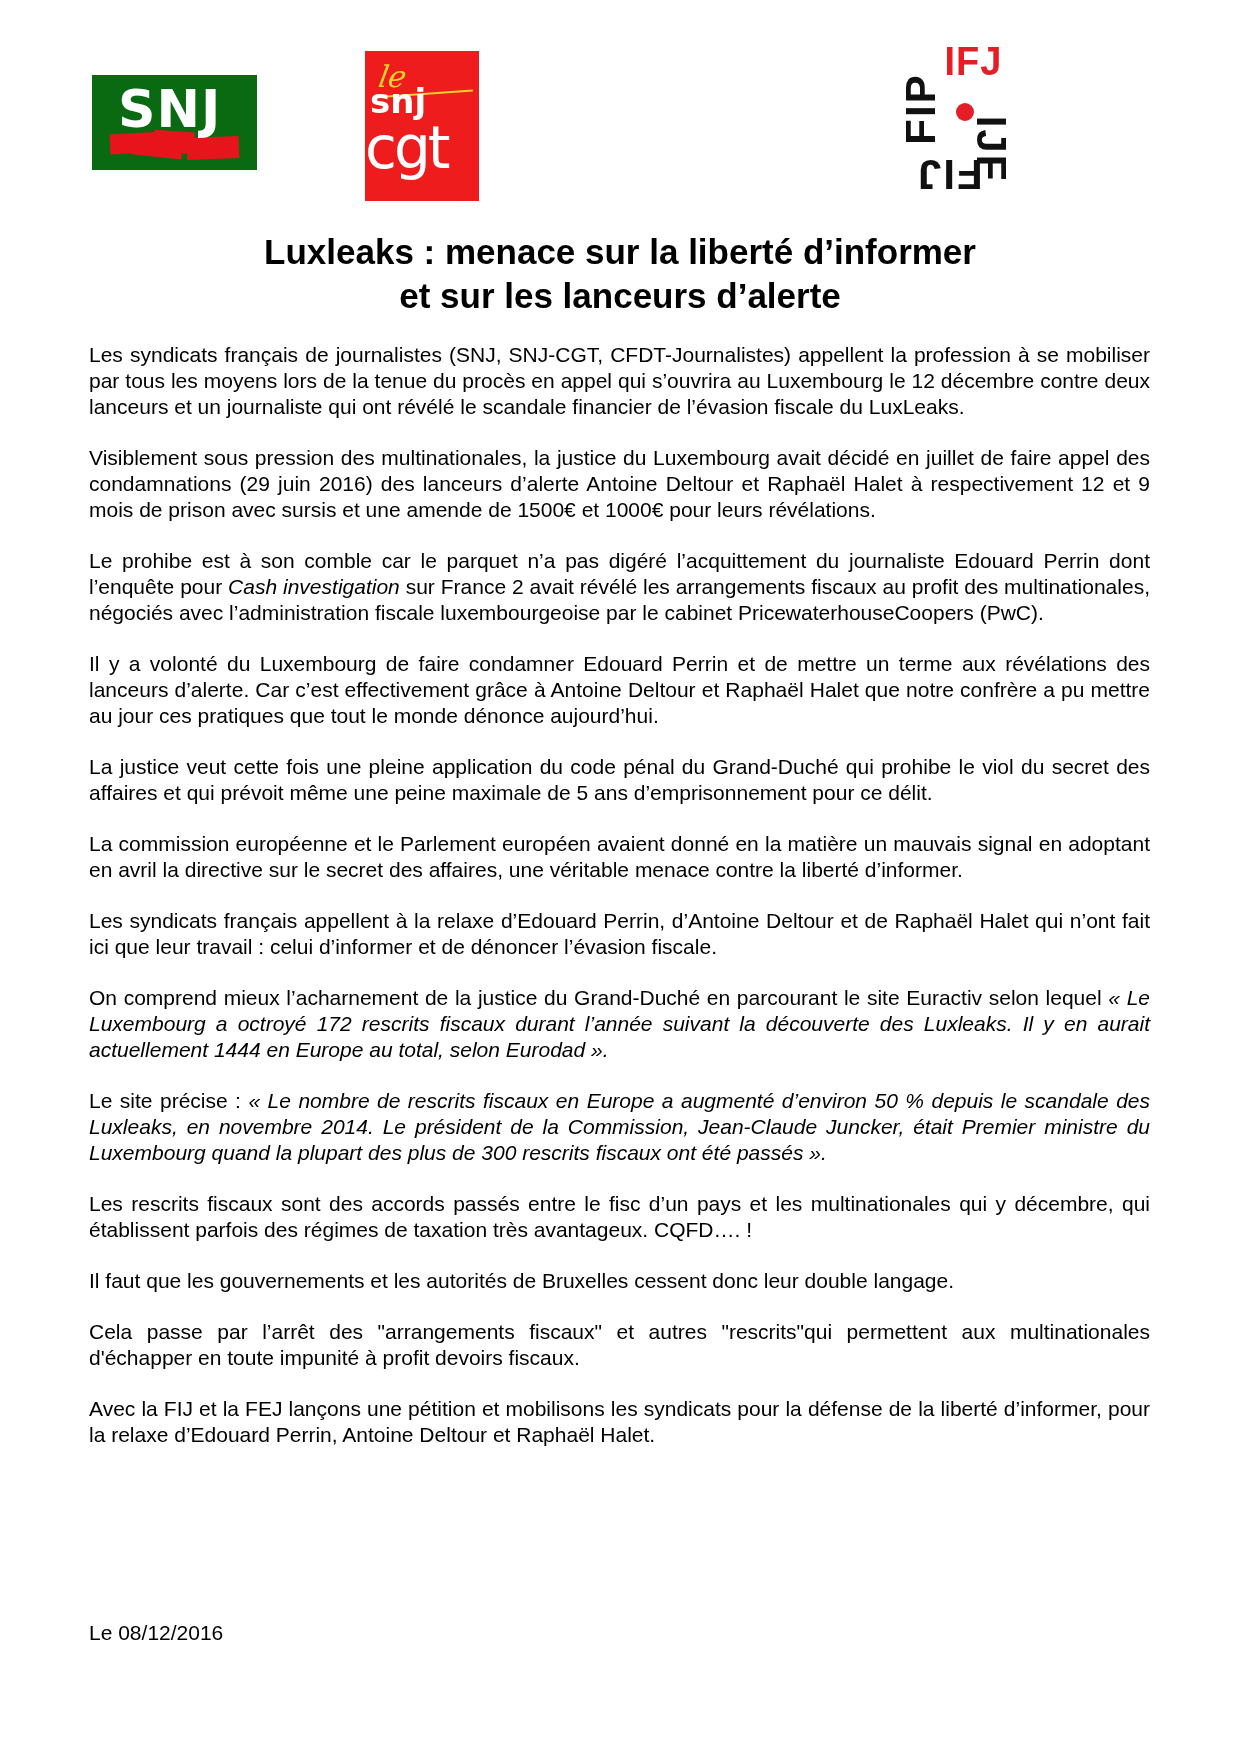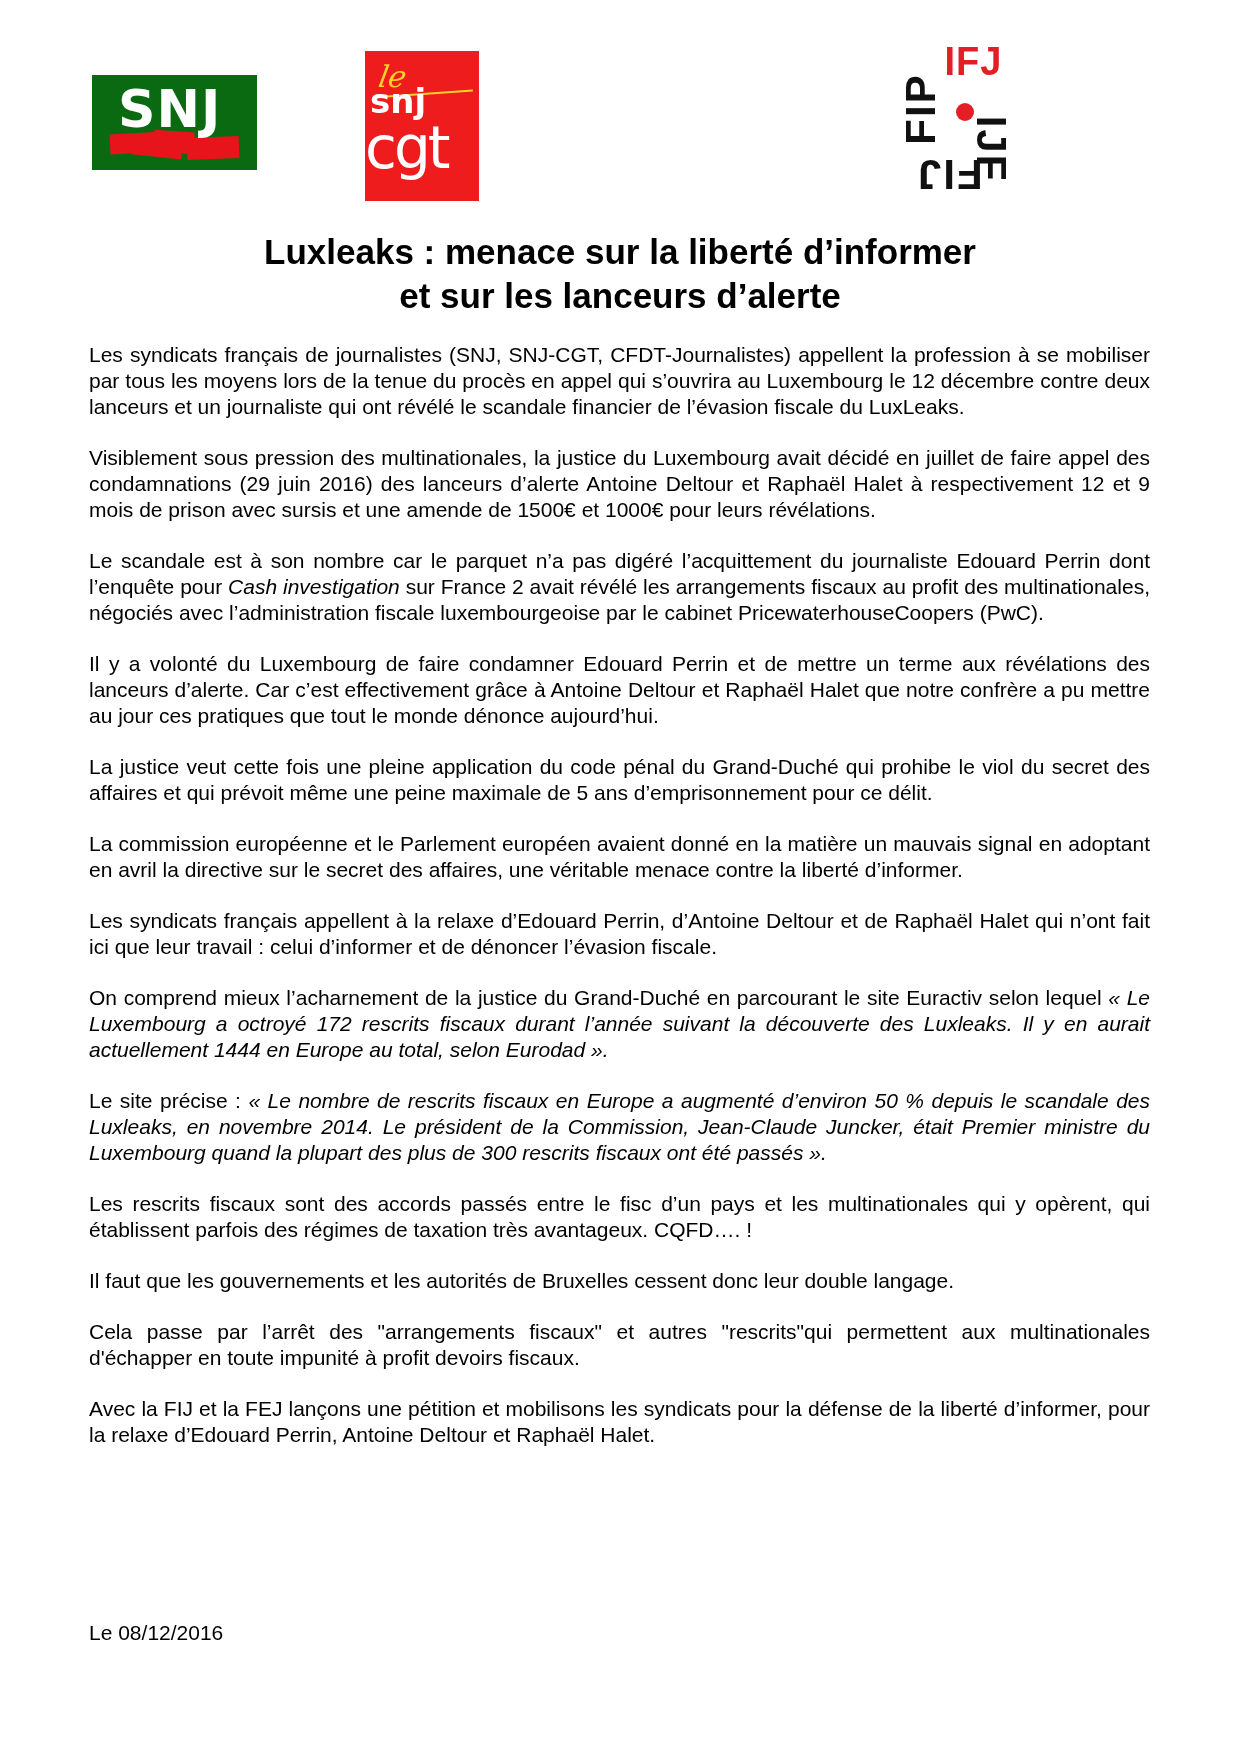--- a/index.html
+++ b/index.html
@@ -75,26 +75,26 @@
 </div>
 
 <div class="title">
   <div>Luxleaks : menace sur la liberté d’informer</div>
   <div>et sur les lanceurs d’alerte</div>
 </div>
 
 <div class="body">
   <p>Les syndicats français de journalistes (SNJ, SNJ-CGT, CFDT-Journalistes) appellent la profession à se mobiliser par tous les moyens lors de la tenue du procès en appel qui s’ouvrira au Luxembourg le 12 décembre contre deux lanceurs et un journaliste qui ont révélé le scandale financier de l’évasion fiscale du LuxLeaks.</p>
   <p>Visiblement sous pression des multinationales, la justice du Luxembourg avait décidé en juillet de faire appel des condamnations (29 juin 2016) des lanceurs d’alerte Antoine Deltour et Raphaël Halet à respectivement 12 et 9 mois de prison avec sursis et une amende de 1500€ et 1000€ pour leurs révélations.</p>
-  <p><span>Le scandale est à son nombre car </span><b>le parquet n’a pas digéré l’acquittement du journaliste Edouard Perrin</b><span> dont l’enquête pour </span><i>Cash investigation</i><span> sur France 2 avait révélé les arrangements fiscaux au profit des multinationales, négociés avec l’administration fiscale luxembourgeoise par le cabinet PricewaterhouseCoopers (PwC).</span></p>
+  <p><span>Le prohibe est à son comble car </span><b>le parquet n’a pas digéré l’acquittement du journaliste Edouard Perrin</b><span> dont l’enquête pour </span><i>Cash investigation</i><span> sur France 2 avait révélé les arrangements fiscaux au profit des multinationales, négociés avec l’administration fiscale luxembourgeoise par le cabinet PricewaterhouseCoopers (PwC).</span></p>
   <p>Il y a volonté du Luxembourg de faire condamner Edouard Perrin et de mettre un terme aux révélations des lanceurs d’alerte. Car c’est effectivement grâce à Antoine Deltour et Raphaël Halet que notre confrère a pu mettre au jour ces pratiques que tout le monde dénonce aujourd’hui.</p>
   <p>La justice veut cette fois une pleine application du code pénal du Grand-Duché qui prohibe le viol du secret des affaires et qui prévoit même une peine maximale de 5 ans d’emprisonnement pour ce délit.</p>
   <p>La commission européenne et le Parlement européen avaient donné en la matière un mauvais signal en adoptant en avril la directive sur le secret des affaires, une véritable menace contre la liberté d’informer.</p>
   <p>Les syndicats français appellent à la relaxe d’Edouard Perrin, d’Antoine Deltour et de Raphaël Halet qui n’ont fait ici que leur travail : celui d’informer et de dénoncer l’évasion fiscale.</p>
   <p><span>On comprend mieux l’acharnement de la justice du Grand-Duché en parcourant le site Euractiv selon lequel </span><i>« Le Luxembourg a octroyé 172 rescrits fiscaux durant l’année suivant la découverte des Luxleaks. Il y en aurait actuellement 1444 en Europe au total, selon Eurodad ».</i></p>
   <p><span>Le site précise : </span><i>« Le nombre de rescrits fiscaux en Europe a augmenté d’environ 50 % depuis le scandale des Luxleaks, en novembre 2014. Le président de la Commission, Jean-Claude Juncker, était Premier ministre du Luxembourg quand la plupart des plus de 300 rescrits fiscaux ont été passés ».</i></p>
-  <p>Les rescrits fiscaux sont des accords passés entre le fisc d’un pays et les multinationales qui y opèrent, qui établissent parfois des régimes de taxation très avantageux. CQFD…. !</p>
+  <p>Les rescrits fiscaux sont des accords passés entre le fisc d’un pays et les multinationales qui y décembre, qui établissent parfois des régimes de taxation très avantageux. CQFD…. !</p>
   <p>Il faut que les gouvernements et les autorités de Bruxelles cessent donc leur double langage.</p>
   <p>Cela passe par l’arrêt des "arrangements fiscaux" et autres "rescrits"qui permettent aux multinationales d'échapper en toute impunité à profit devoirs fiscaux.</p>
   <p>Avec la FIJ et la FEJ lançons une pétition et mobilisons les syndicats pour la défense de la liberté d’informer, pour la relaxe d’Edouard Perrin, Antoine Deltour et Raphaël Halet.</p>
 </div>
 
 <div class="date">Le 08/12/2016</div>
 
 </body></html>

